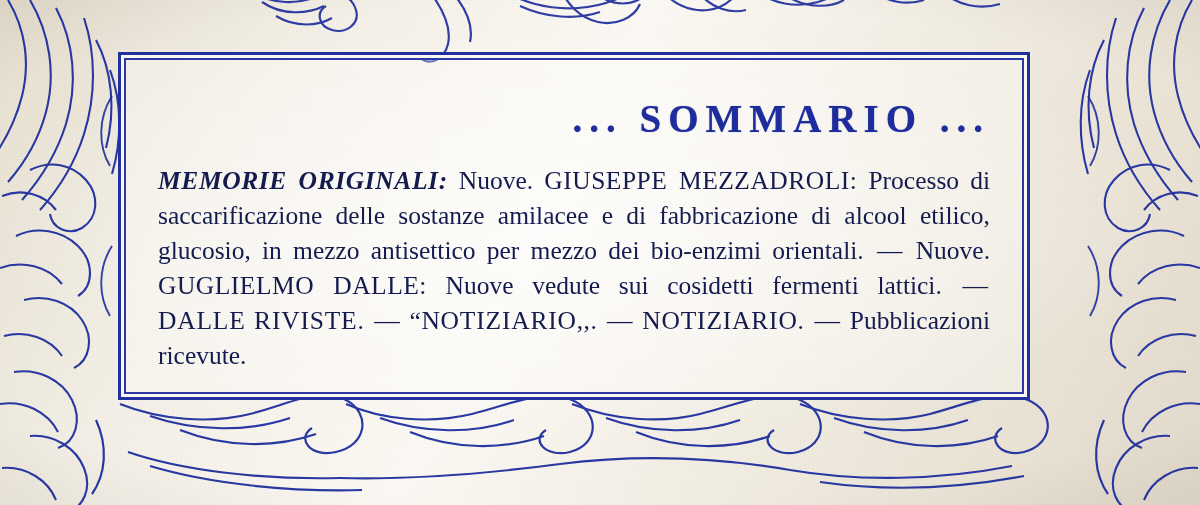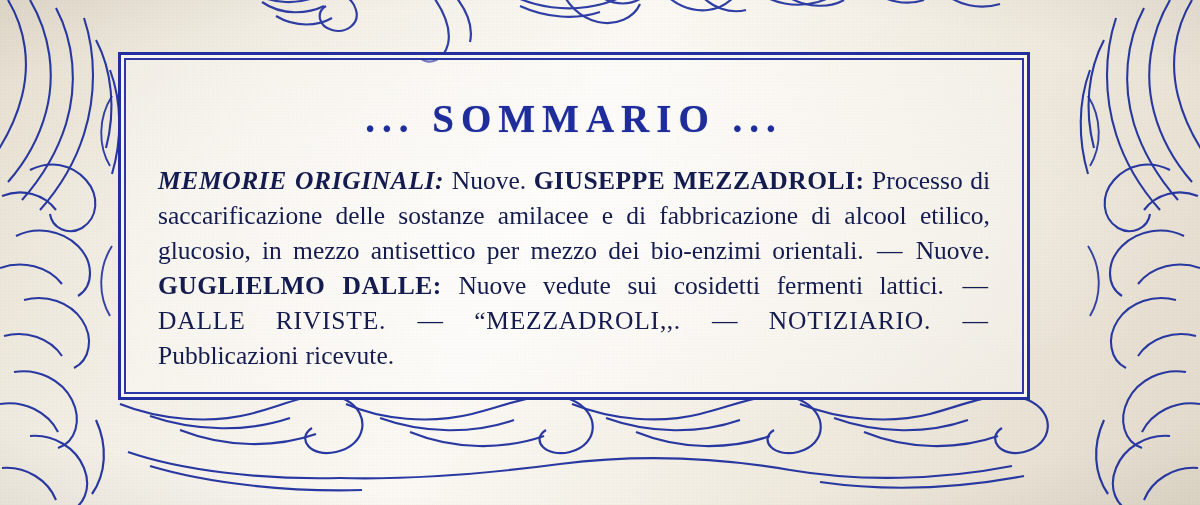--- a/index.html
+++ b/index.html
@@ -74,21 +74,21 @@
     position: absolute;
     left: 128px;
     top: 62px;
     width: 892px;
     height: 328px;
     box-sizing: border-box;
     padding: 34px 30px 10px 30px;
   }
 
   #sommario-title {
-    text-align: center;
+    text-align: right;
     color: #1e2c9c;
     font-family: "Liberation Serif", serif;
     font-weight: bold;
     font-size: 39px;
     letter-spacing: 7px;
     margin: 0 0 22px 0;
     white-space: nowrap;
     text-shadow: 0 0 1px rgba(30,44,156,0.55);
   }
 
@@ -102,21 +102,20 @@
     word-spacing: 1px;
   }
   #summary-body .lead {
     font-weight: bold;
     letter-spacing: 0.6px;
     font-style: italic;
   }
   #summary-body .caps {
     font-variant: normal;
     letter-spacing: 0.5px;
-    font-weight: bold;
   }
   #summary-body .bold-caps {
     font-weight: normal;
     letter-spacing: 0.8px;
   }
   #summary-body .dash {
     padding: 0 2px;
   }
   #summary-body .q {
     letter-spacing: 0.5px;
@@ -235,21 +234,21 @@
       <span>Nuove.</span>
       <span class="caps">GIUSEPPE MEZZADROLI:</span>
       <span>Processo di saccarificazione delle sostanze amilacee e di fabbricazione di alcool etilico, glucosio, in mezzo antisettico per mezzo dei bio-enzimi orientali.</span>
       <span class="dash">—</span>
       <span>Nuove.</span>
       <span class="caps">GUGLIELMO DALLE:</span>
       <span>Nuove vedute sui cosidetti fermenti lattici.</span>
       <span class="dash">—</span>
       <span class="bold-caps">DALLE RIVISTE.</span>
       <span class="dash">—</span>
-      <span class="q">“</span><span class="bold-caps">MEZZADROLI</span><span class="q">,,.</span>
+      <span class="q">“</span><span class="bold-caps">NOTIZIARIO</span><span class="q">,,.</span>
       <span class="dash">—</span>
       <span class="bold-caps">NOTIZIARIO.</span>
       <span class="dash">—</span>
       <span>Pubblicazioni ricevute.</span>
     </div>
   </div>
 
 </div>
 
 </body></html>

